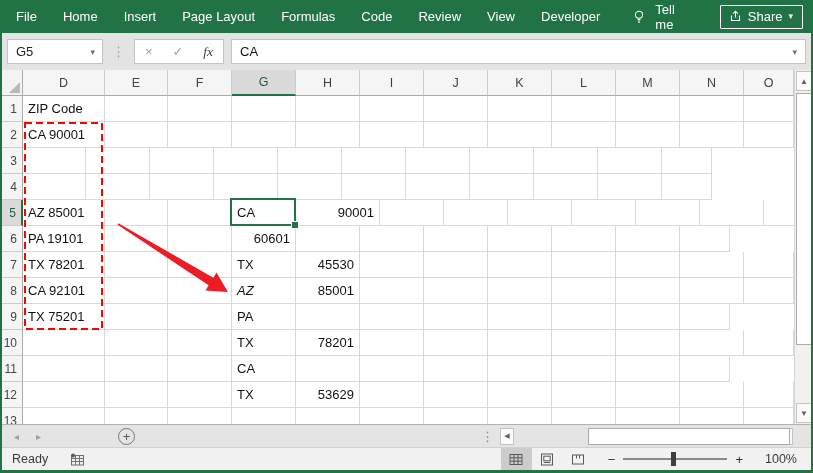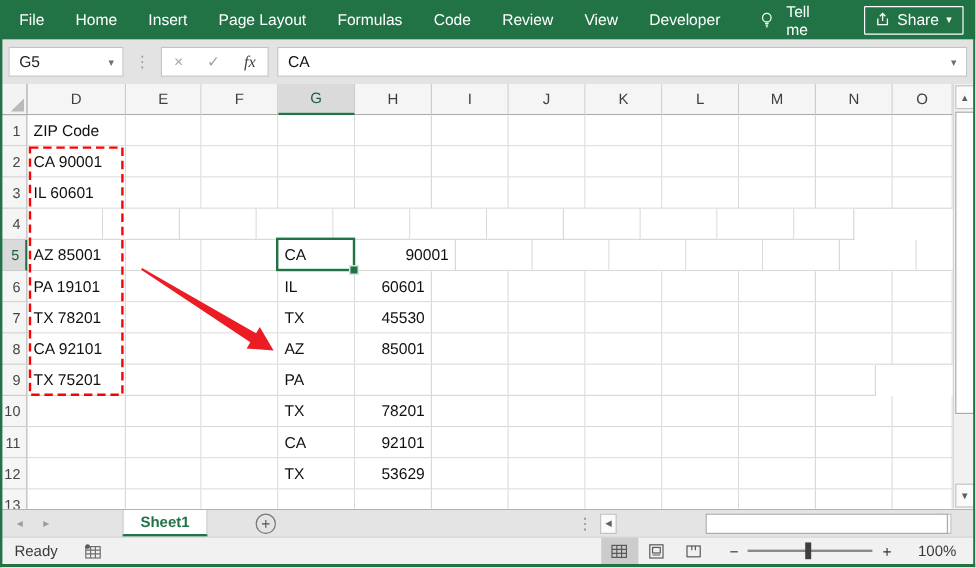--- a/index.html
+++ b/index.html
@@ -196,21 +196,20 @@
           <div class="cell" style="width: 64px;"></div>
           <div class="cell" style="width: 64px;"></div>
           <div class="cell" style="width: 64px;"></div>
           <div class="cell" style="width: 64px;"></div>
           <div class="cell" style="width: 64px;"></div>
           <div class="cell" style="width: 64px;"></div>
           <div class="cell" style="width: 50px;"></div>
         </div>
         <div class="grow">
           <div class="rh">3</div>
-          <div class="cell" style="width: 82px;">IL 60601</div>
           <div class="cell" style="width: 63px;"></div>
           <div class="cell" style="width: 64px;"></div>
           <div class="cell" style="width: 64px;"></div>
           <div class="cell num" style="width: 64px;"></div>
           <div class="cell" style="width: 64px;"></div>
           <div class="cell" style="width: 64px;"></div>
           <div class="cell" style="width: 64px;"></div>
           <div class="cell" style="width: 64px;"></div>
           <div class="cell" style="width: 64px;"></div>
           <div class="cell" style="width: 64px;"></div>
@@ -243,21 +242,20 @@
           <div class="cell" style="width: 64px;"></div>
           <div class="cell" style="width: 64px;"></div>
           <div class="cell" style="width: 64px;"></div>
           <div class="cell" style="width: 50px;"></div>
         </div>
         <div class="grow">
           <div class="rh">6</div>
           <div class="cell" style="width: 82px;">PA 19101</div>
           <div class="cell" style="width: 63px;"></div>
           <div class="cell" style="width: 64px;"></div>
-          <div class="cell" style="width: 64px;">IL</div>
           <div class="cell num" style="width: 64px;">60601</div>
           <div class="cell" style="width: 64px;"></div>
           <div class="cell" style="width: 64px;"></div>
           <div class="cell" style="width: 64px;"></div>
           <div class="cell" style="width: 64px;"></div>
           <div class="cell" style="width: 64px;"></div>
           <div class="cell" style="width: 64px;"></div>
           <div class="cell" style="width: 50px;"></div>
         </div>
         <div class="grow">
@@ -273,21 +271,21 @@
           <div class="cell" style="width: 64px;"></div>
           <div class="cell" style="width: 64px;"></div>
           <div class="cell" style="width: 64px;"></div>
           <div class="cell" style="width: 50px;"></div>
         </div>
         <div class="grow">
           <div class="rh">8</div>
           <div class="cell" style="width: 82px;">CA 92101</div>
           <div class="cell" style="width: 63px;"></div>
           <div class="cell" style="width: 64px;"></div>
-          <div class="cell" style="width: 64px;">AZ</div>
+          <div class="cell" style="width: 64px; font-style: italic;">AZ</div>
           <div class="cell num" style="width: 64px;">85001</div>
           <div class="cell" style="width: 64px;"></div>
           <div class="cell" style="width: 64px;"></div>
           <div class="cell" style="width: 64px;"></div>
           <div class="cell" style="width: 64px;"></div>
           <div class="cell" style="width: 64px;"></div>
           <div class="cell" style="width: 64px;"></div>
           <div class="cell" style="width: 50px;"></div>
         </div>
         <div class="grow">
@@ -318,21 +316,20 @@
           <div class="cell" style="width: 64px;"></div>
           <div class="cell" style="width: 64px;"></div>
           <div class="cell" style="width: 50px;"></div>
         </div>
         <div class="grow">
           <div class="rh">11</div>
           <div class="cell" style="width: 82px;"></div>
           <div class="cell" style="width: 63px;"></div>
           <div class="cell" style="width: 64px;"></div>
           <div class="cell" style="width: 64px;">CA</div>
-          <div class="cell num" style="width: 64px;">92101</div>
           <div class="cell" style="width: 64px;"></div>
           <div class="cell" style="width: 64px;"></div>
           <div class="cell" style="width: 64px;"></div>
           <div class="cell" style="width: 64px;"></div>
           <div class="cell" style="width: 64px;"></div>
           <div class="cell" style="width: 64px;"></div>
           <div class="cell" style="width: 50px;"></div>
         </div>
         <div class="grow">
           <div class="rh">12</div>
@@ -379,23 +376,20 @@
       <div class="vbtn dn">
         <span>▼</span>
       </div>
     </div>
   </div>
 
   <div class="tabbar">
     <div class="tnav">
       <span>◂</span>
       <span>▸</span>
-    </div>
-    <div class="sheettab">
-      <span>Sheet1</span>
     </div>
     <div class="addsheet">
       <span>+</span>
     </div>
     <span class="tsplit">⋮</span>
     <div class="hscroll">
       <div class="hbtn">
         <span>◀</span>
       </div>
       <div class="htrack">

